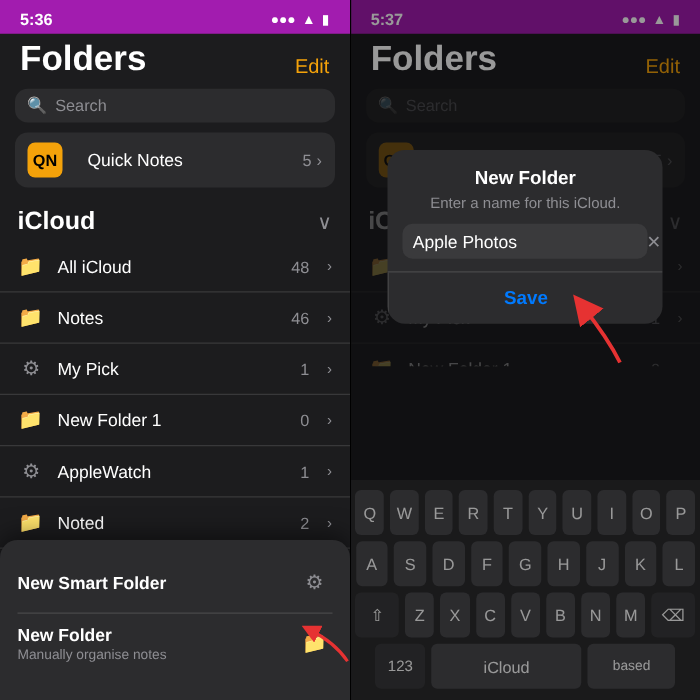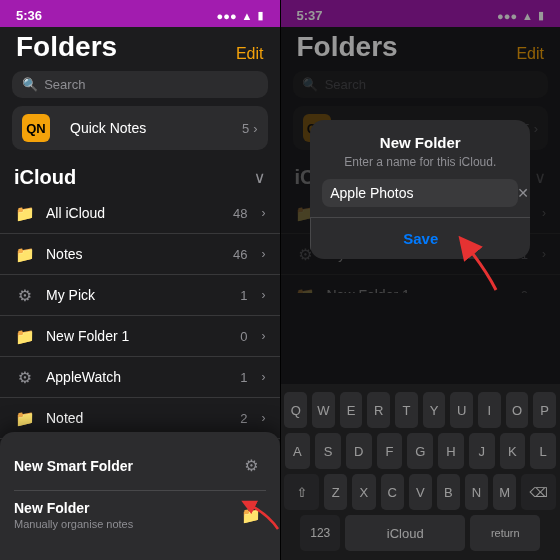--- a/index.html
+++ b/index.html
@@ -576,16 +576,16 @@
       <div class="kb-key">C</div>
       <div class="kb-key">V</div>
       <div class="kb-key">B</div>
       <div class="kb-key">N</div>
       <div class="kb-key">M</div>
       <div class="kb-key delete">⌫</div>
     </div>
     <div class="kb-row">
       <div class="kb-key numbers">123</div>
       <div class="kb-key space">iCloud</div>
-      <div class="kb-key return">return</div>
+      <div class="kb-key return">based</div>
     </div>
   </div>
 </div>
 
 </body></html>

